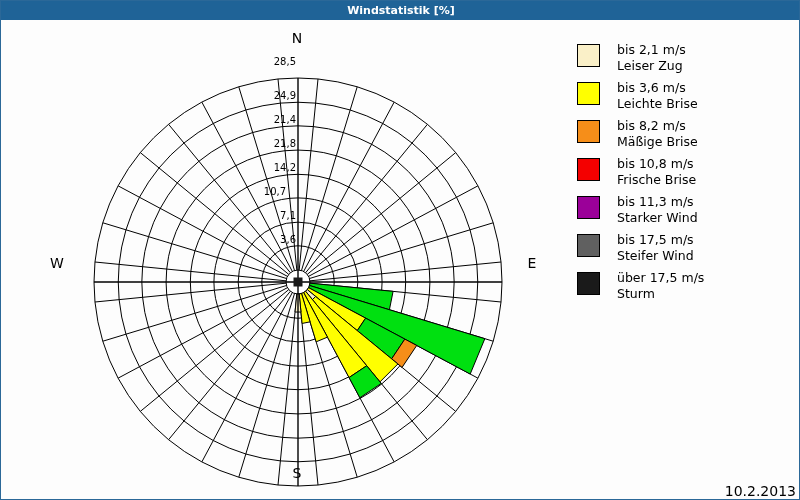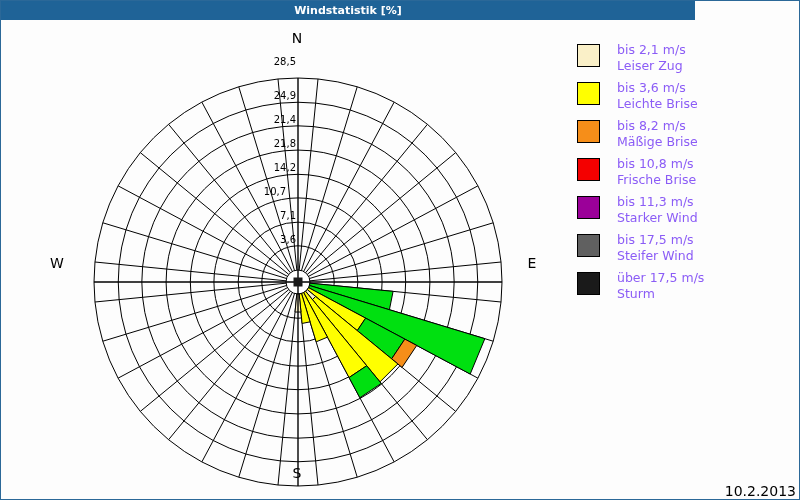--- a/index.html
+++ b/index.html
@@ -14,21 +14,21 @@
   #app {
     position: relative;
     width: 800px; height: 500px;
     background: #fdfdfd;
     border: 1px solid #2b6898;
     overflow: hidden;
   }
   
   #titlebar {
     position: absolute; left: 0; top: 0;
-    width: 694px; height: 19px;
+    width: 800px; height: 19px;
     background: #1f6397;
     display: flex; align-items: center; justify-content: center;
   }
   #titlebar .title {
     color: #ffffff;
     font-size: 11px;
     font-weight: bold;
     letter-spacing: 0px;
     font-family: "DejaVu Sans", sans-serif;
     line-height: 19px;
@@ -82,21 +82,21 @@
   .legend-swatch {
     width: 23px; height: 23px;
     border: 1px solid #000000;
     flex: 0 0 auto;
     margin-top: 2px;
   }
   .legend-text {
     margin-left: 17px;
     font-size: 12.5px;
     line-height: 15.5px;
-    color: #8b5cf6;
+    color: #000000;
     font-family: "DejaVu Sans", sans-serif;
     white-space: nowrap;
   }
   .legend-text .l2 { display: block; }
   
   #footer-date {
     position: absolute;
     right: 4px; bottom: 1px;
     font-size: 14px;
     color: #000000;

